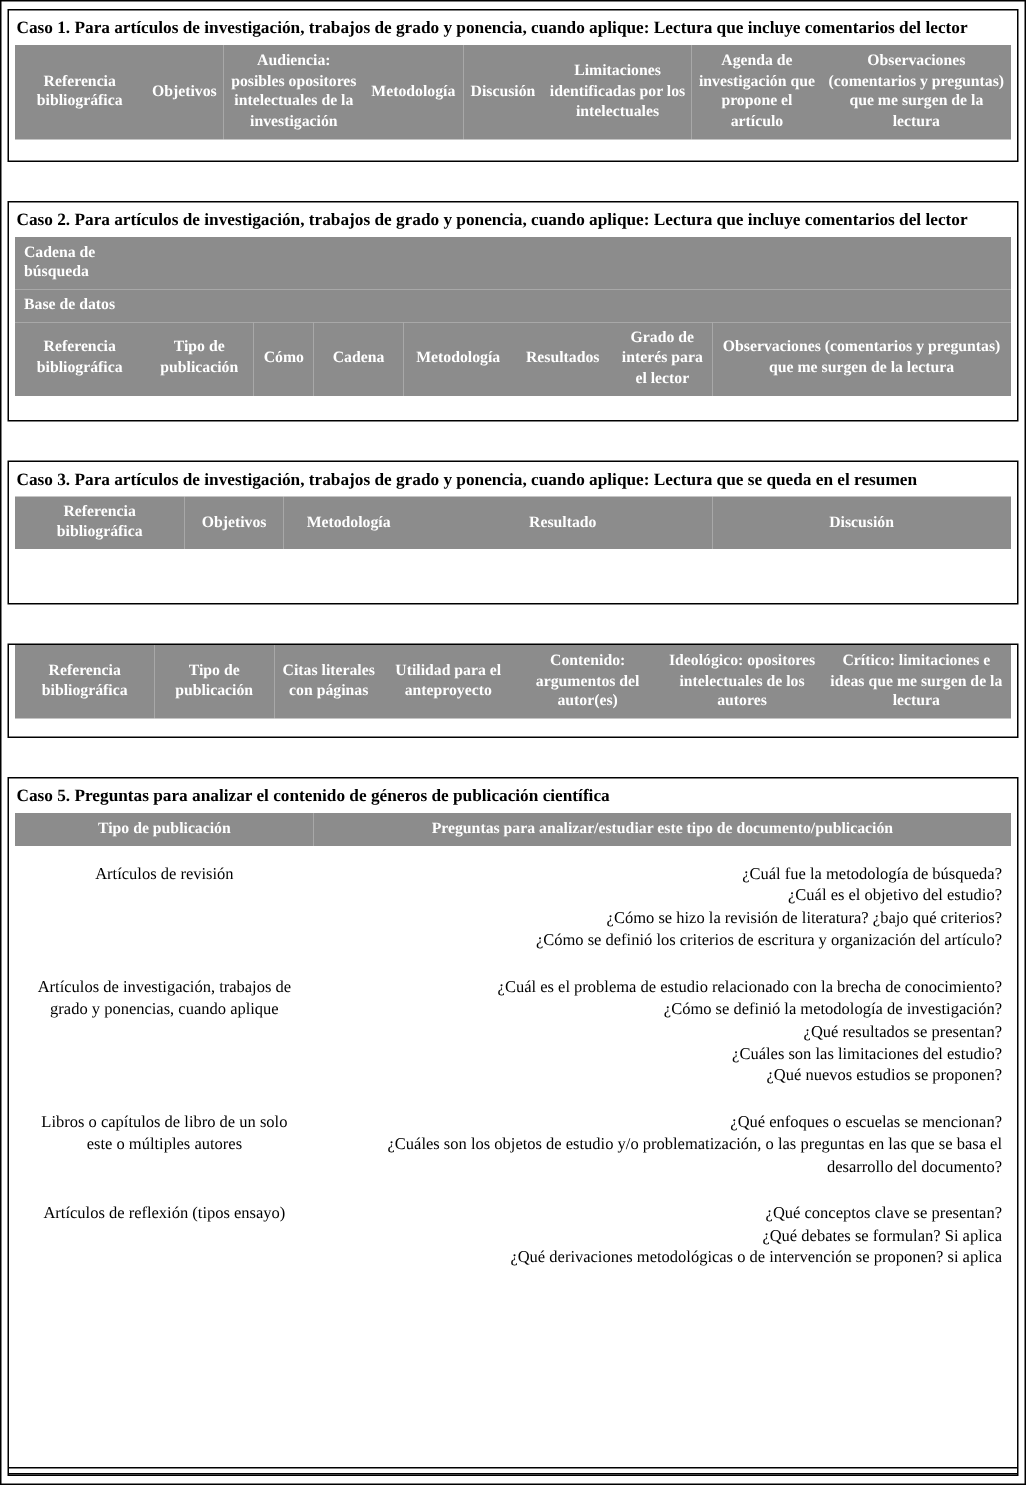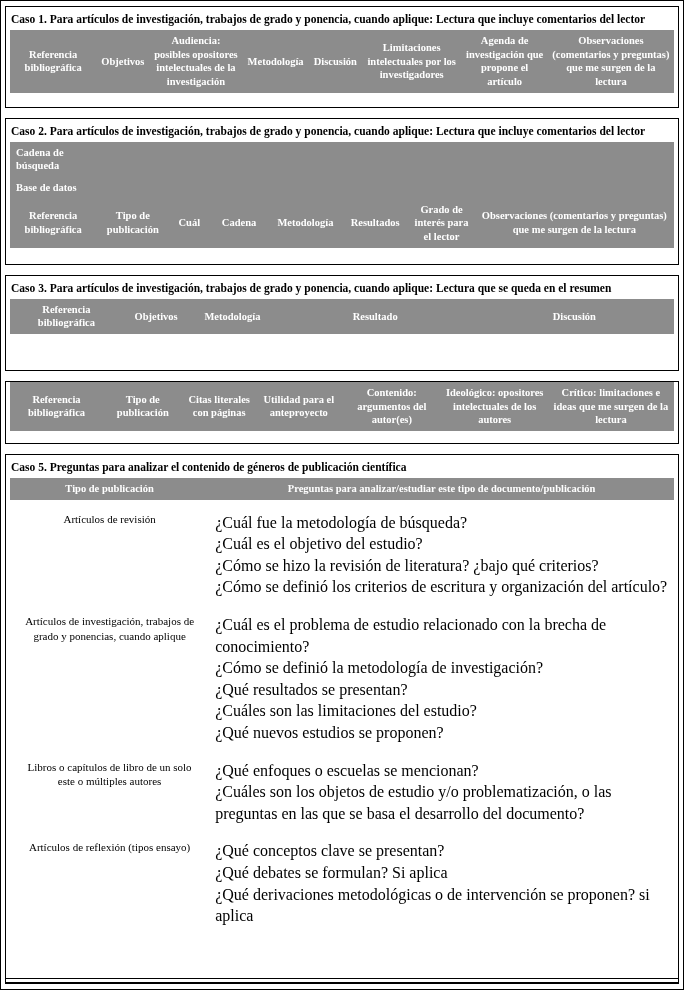--- a/index.html
+++ b/index.html
@@ -1,21 +1,21 @@
 <!DOCTYPE html>
 <html><head>
 <meta charset="utf-8">
 <style>
   html,body { margin:0; padding:0; background:#e8e8e8; }
   .page {
     width:684px; height:990px; box-sizing:border-box;
     margin:0 auto; background:#ffffff;
     border:1px solid #000;
     padding:5px 4px;
-    display:flex; flex-direction:column; gap:10px;
+    display:flex; flex-direction:column; gap:26px;
     font-family:"Liberation Serif","DejaVu Serif",serif;
     color:#000;
   }
   .caso { border:1px solid #000; background:#fff; box-sizing:border-box; }
   .caso-title {
     font-weight:bold; font-size:11.5px; line-height:1.4;
     padding:4px 6px 3px 5px;
   }
   .table-wrap { padding:0 4px; }
   table { border-collapse:collapse; width:100%; table-layout:fixed; }
@@ -32,22 +32,22 @@
   .spacer-12 { height:12px; }
   
   .caso5 { flex:1; display:flex; flex-direction:column; }
   .caso5 .table-wrap { }
   .caso5-body { flex:1; padding:6px 4px 4px 4px; }
   td.type-cell {
     width:30%; text-align:center; vertical-align:top;
     font-size:11px; line-height:1.35; padding:6px 10px 10px 10px;
   }
   td.questions-cell {
-    width:70%; text-align:left; vertical-align:top;
-    font-size:16px; line-height:1.35; padding:6px 6px 10px 6px;
+    width:70%; text-align:right; vertical-align:top;
+    font-size:11px; line-height:1.35; padding:6px 6px 10px 6px;
     white-space:pre-line;
   }
   .double-rule { margin-top:auto; height:3px; border-top:1px solid #000; border-bottom:1px solid #000; }
 </style>
 </head>
 <body>
 
 <div class="page">
 
   <div class="caso">
@@ -64,21 +64,21 @@
             <col style="width:13%">
             <col style="width:19%">
         </colgroup>
         <tbody>
             <tr>
           <th>Referencia bibliográfica</th>
           <th>Objetivos</th>
           <th>Audiencia: posibles opositores intelectuales de la investigación</th>
           <th>Metodología</th>
           <th>Discusión</th>
-          <th>Limitaciones intelectuales por los investigadores</th>
+          <th>Limitaciones identificadas por los intelectuales</th>
           <th>Agenda de investigación que propone el artículo</th>
           <th>Observaciones (comentarios y preguntas) que me surgen de la lectura</th>
         </tr>
       </tbody>
         </table>
     </div>
     <div class="spacer-14"></div>
   </div>
 
   <div class="caso">
@@ -100,21 +100,21 @@
           <th class="left">Cadena de búsqueda</th>
           <th colspan="7"></th>
         </tr>
         <tr>
           <th class="left">Base de datos</th>
           <th colspan="7"></th>
         </tr>
         <tr>
           <th>Referencia bibliográfica</th>
           <th>Tipo de publicación</th>
-          <th>Cuál</th>
+          <th>Cómo</th>
           <th>Cadena</th>
           <th>Metodología</th>
           <th>Resultados</th>
           <th>Grado de interés para el lector</th>
           <th>Observaciones (comentarios y preguntas) que me surgen de la lectura</th>
         </tr>
       </tbody>
         </table>
     </div>
     <div class="spacer-16"></div>

